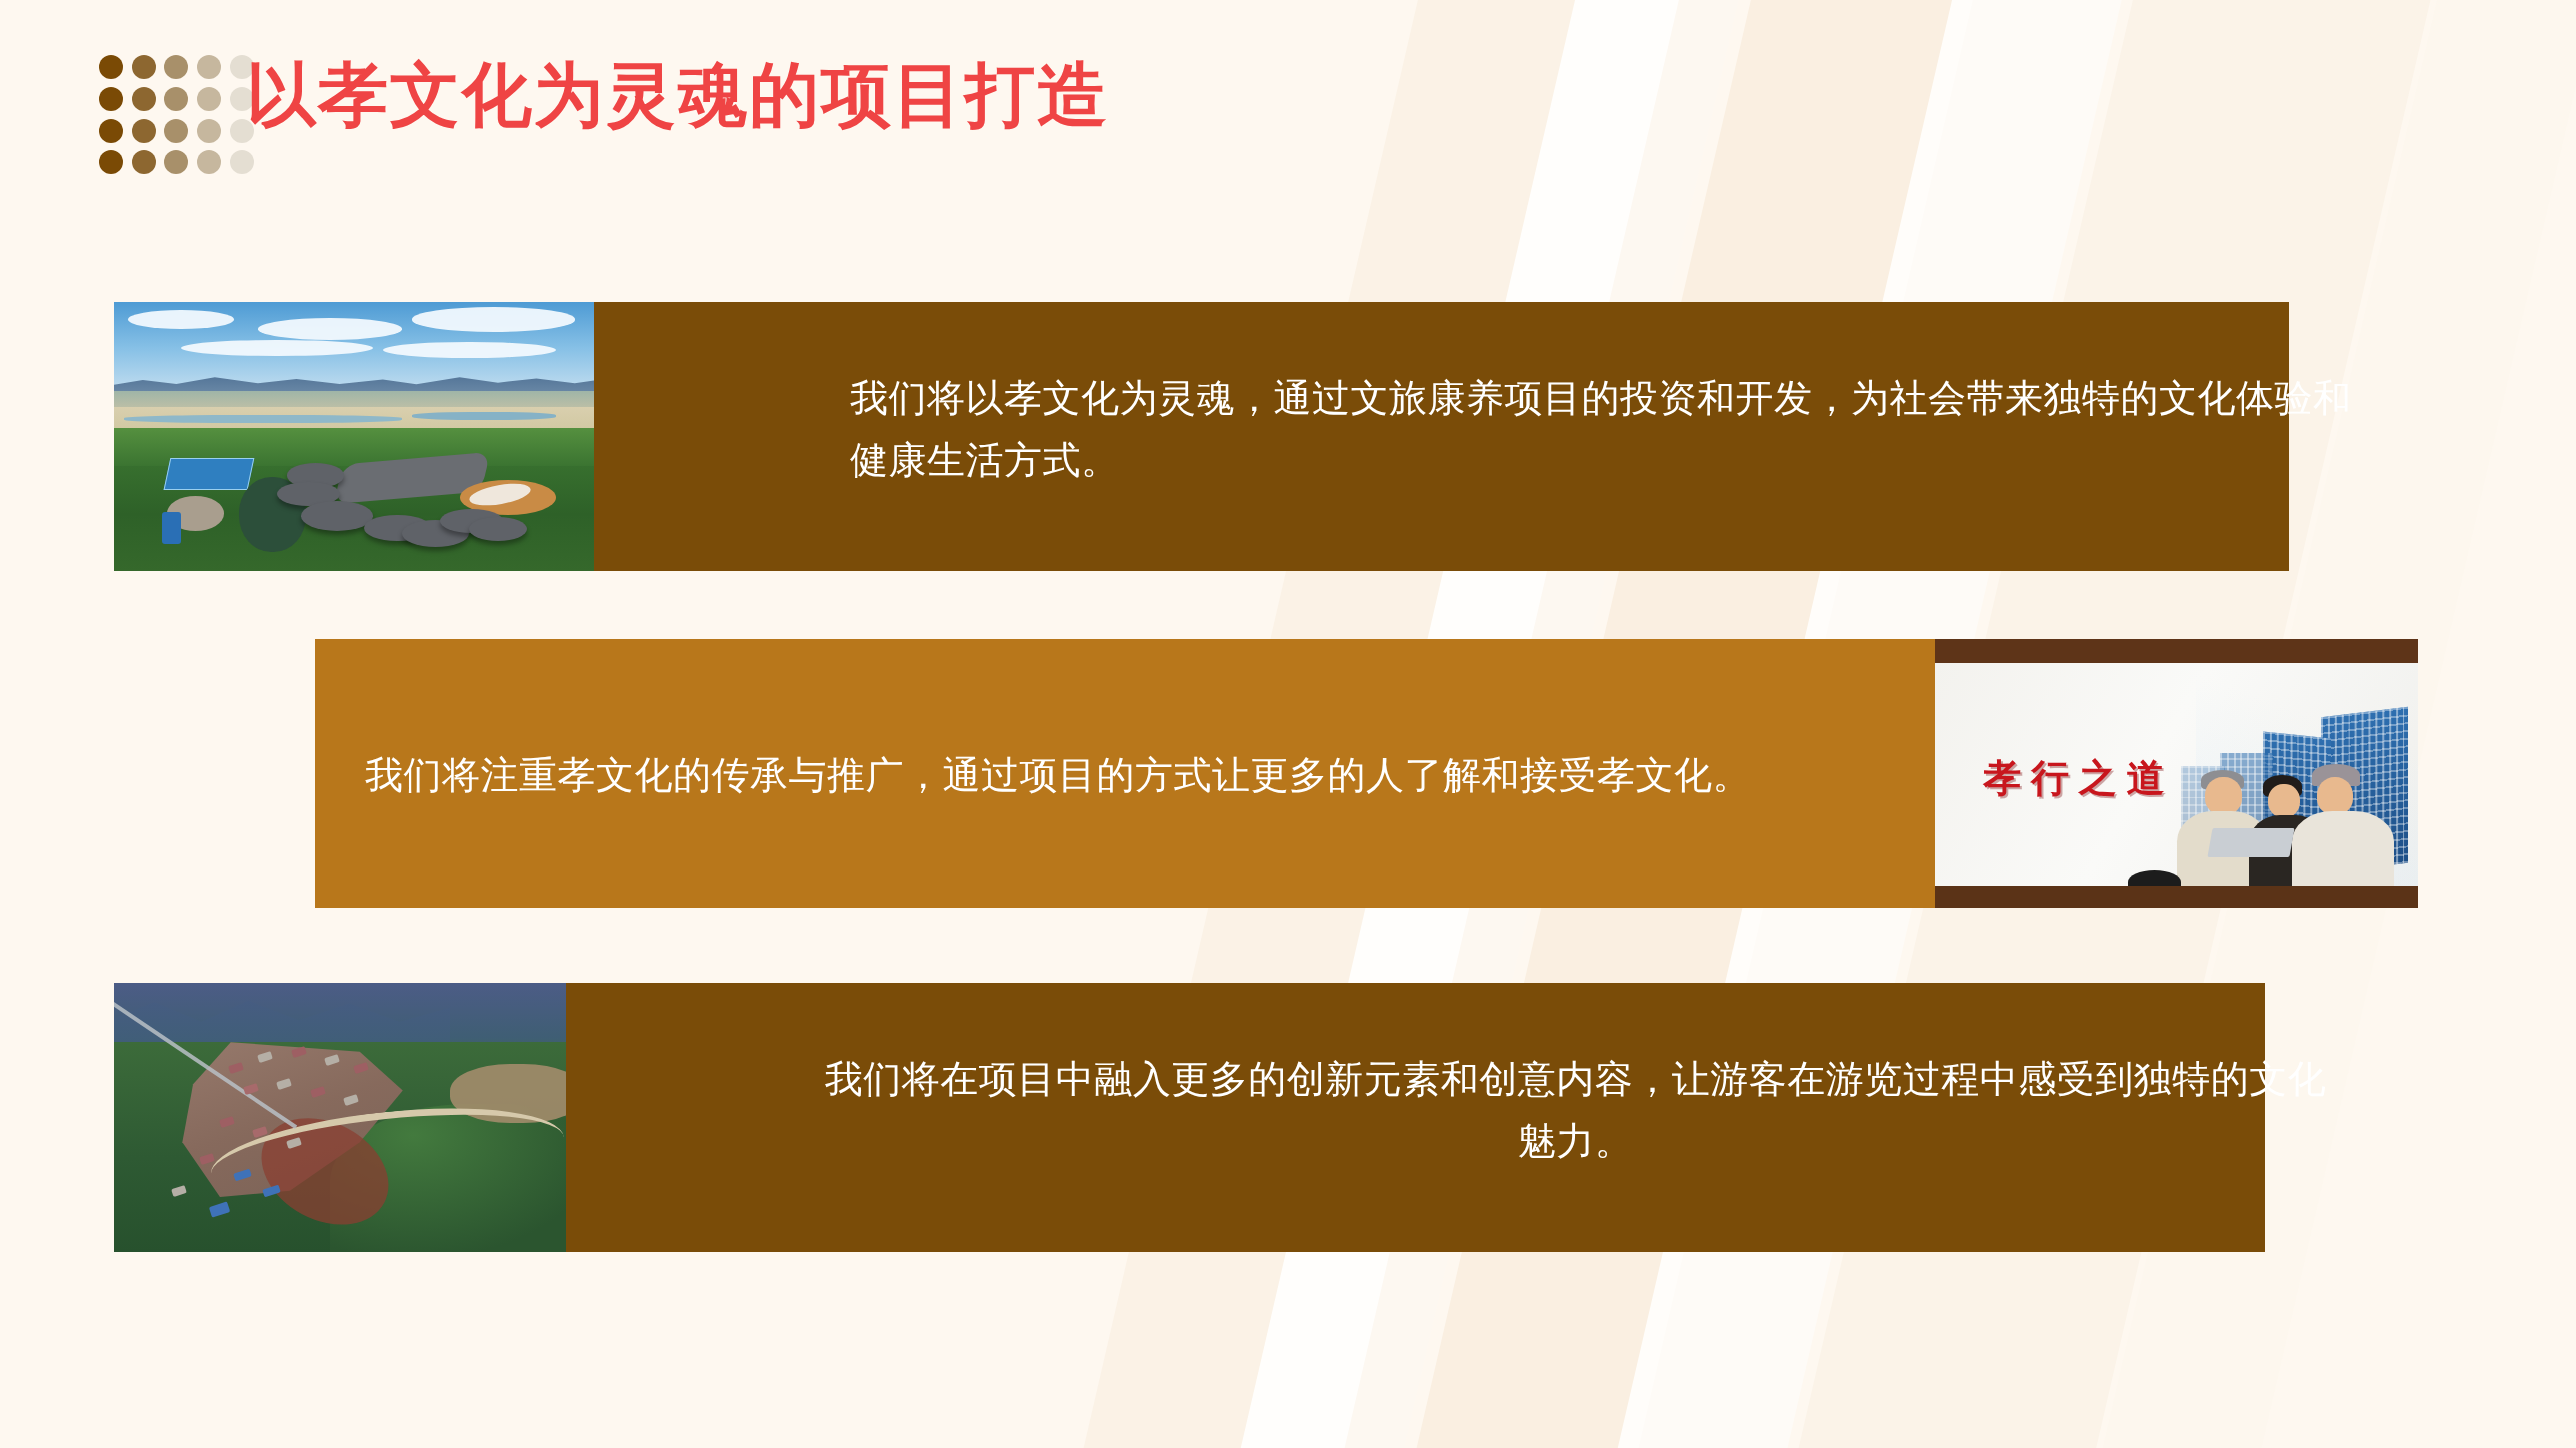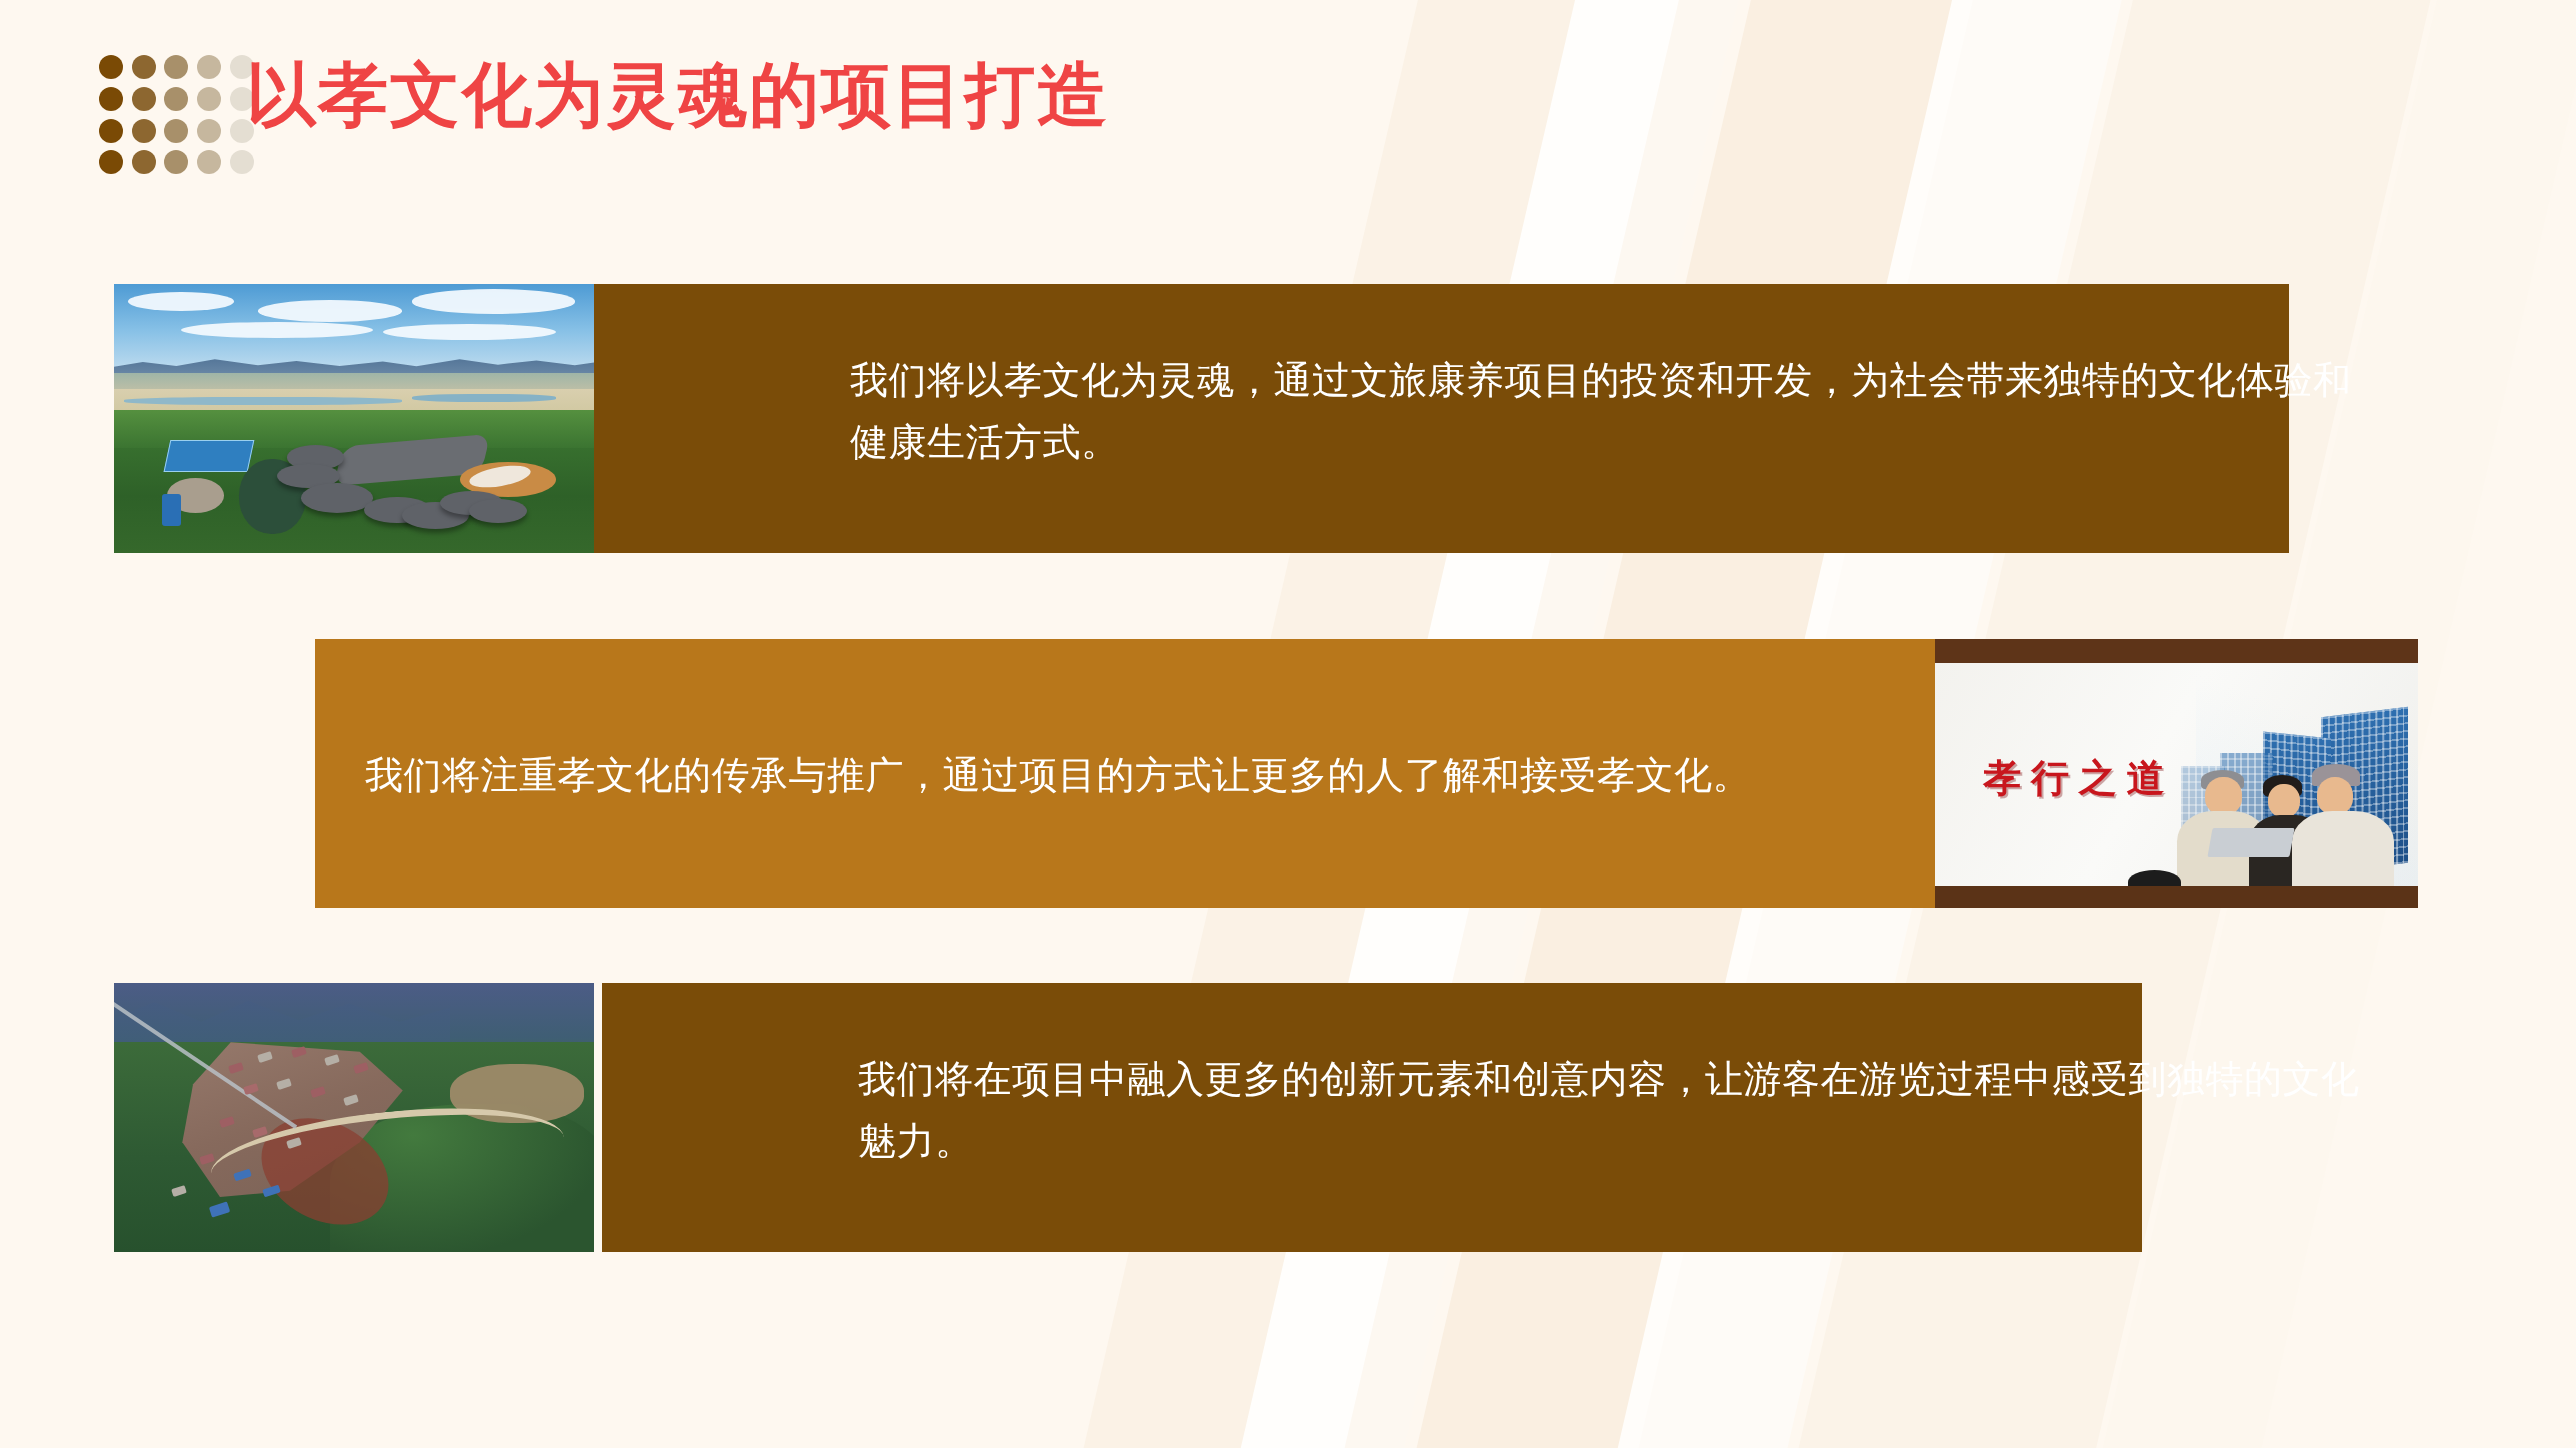--- a/index.html
+++ b/index.html
@@ -31,35 +31,35 @@
   .dot{width:24px;height:24px;border-radius:50%;}
   .dc0{background:#7A4A05;} .dc1{background:#8D6730;}
   .dc2{background:#A8906A;} .dc3{background:#C6B79E;}
   .dc4{background:#E4DED2;}
   #page-title{position:absolute;left:246px;top:60px;
     font-size:70px;font-weight:bold;color:#ef4444;letter-spacing:1.9px;
     white-space:nowrap;line-height:1;}
 
   
   .row{position:absolute;z-index:4;}
-  #row1{left:114px;top:284px;width:2175px;height:269px;}
+  #row1{left:114px;top:302px;width:2175px;height:269px;}
   #row2{left:315px;top:639px;width:2167px;height:269px;}
   #row3{left:114px;top:983px;width:2175px;height:269px;}
 
   .bar{position:absolute;top:0;height:100%;}
   .bar-dark{background:#7A4C08;}
   .bar-light{background:#B8771B;}
 
   .photo{position:absolute;top:0;height:100%;overflow:hidden;}
   #row1 .photo{left:0;width:480px;}
   #row1 .bar{left:480px;width:1695px;}
   #row2 .bar{left:0;width:1684px;padding-left:16px;}
   #row2 .photo{left:1620px;width:483px;}
   #row3 .photo{left:0;width:480px;}
-  #row3 .bar{left:488px;width:1540px;}
+  #row3 .bar{left:452px;width:1699px;text-align:center;}
 
   .bar-text{position:absolute;color:#FFFFFF;font-size:38px;line-height:1.62;
     letter-spacing:0.5px;}
   #row1 .bar-text{left:256px;top:66px;width:1507px;}
   #row2 .bar-text{left:50px;top:106px;width:1565px;}
   #row3 .bar-text{left:256px;top:66px;width:1507px;}
 
   
   .ph{position:absolute;inset:0;}
   .p1-sky{position:absolute;left:0;top:0;width:100%;height:31%;

